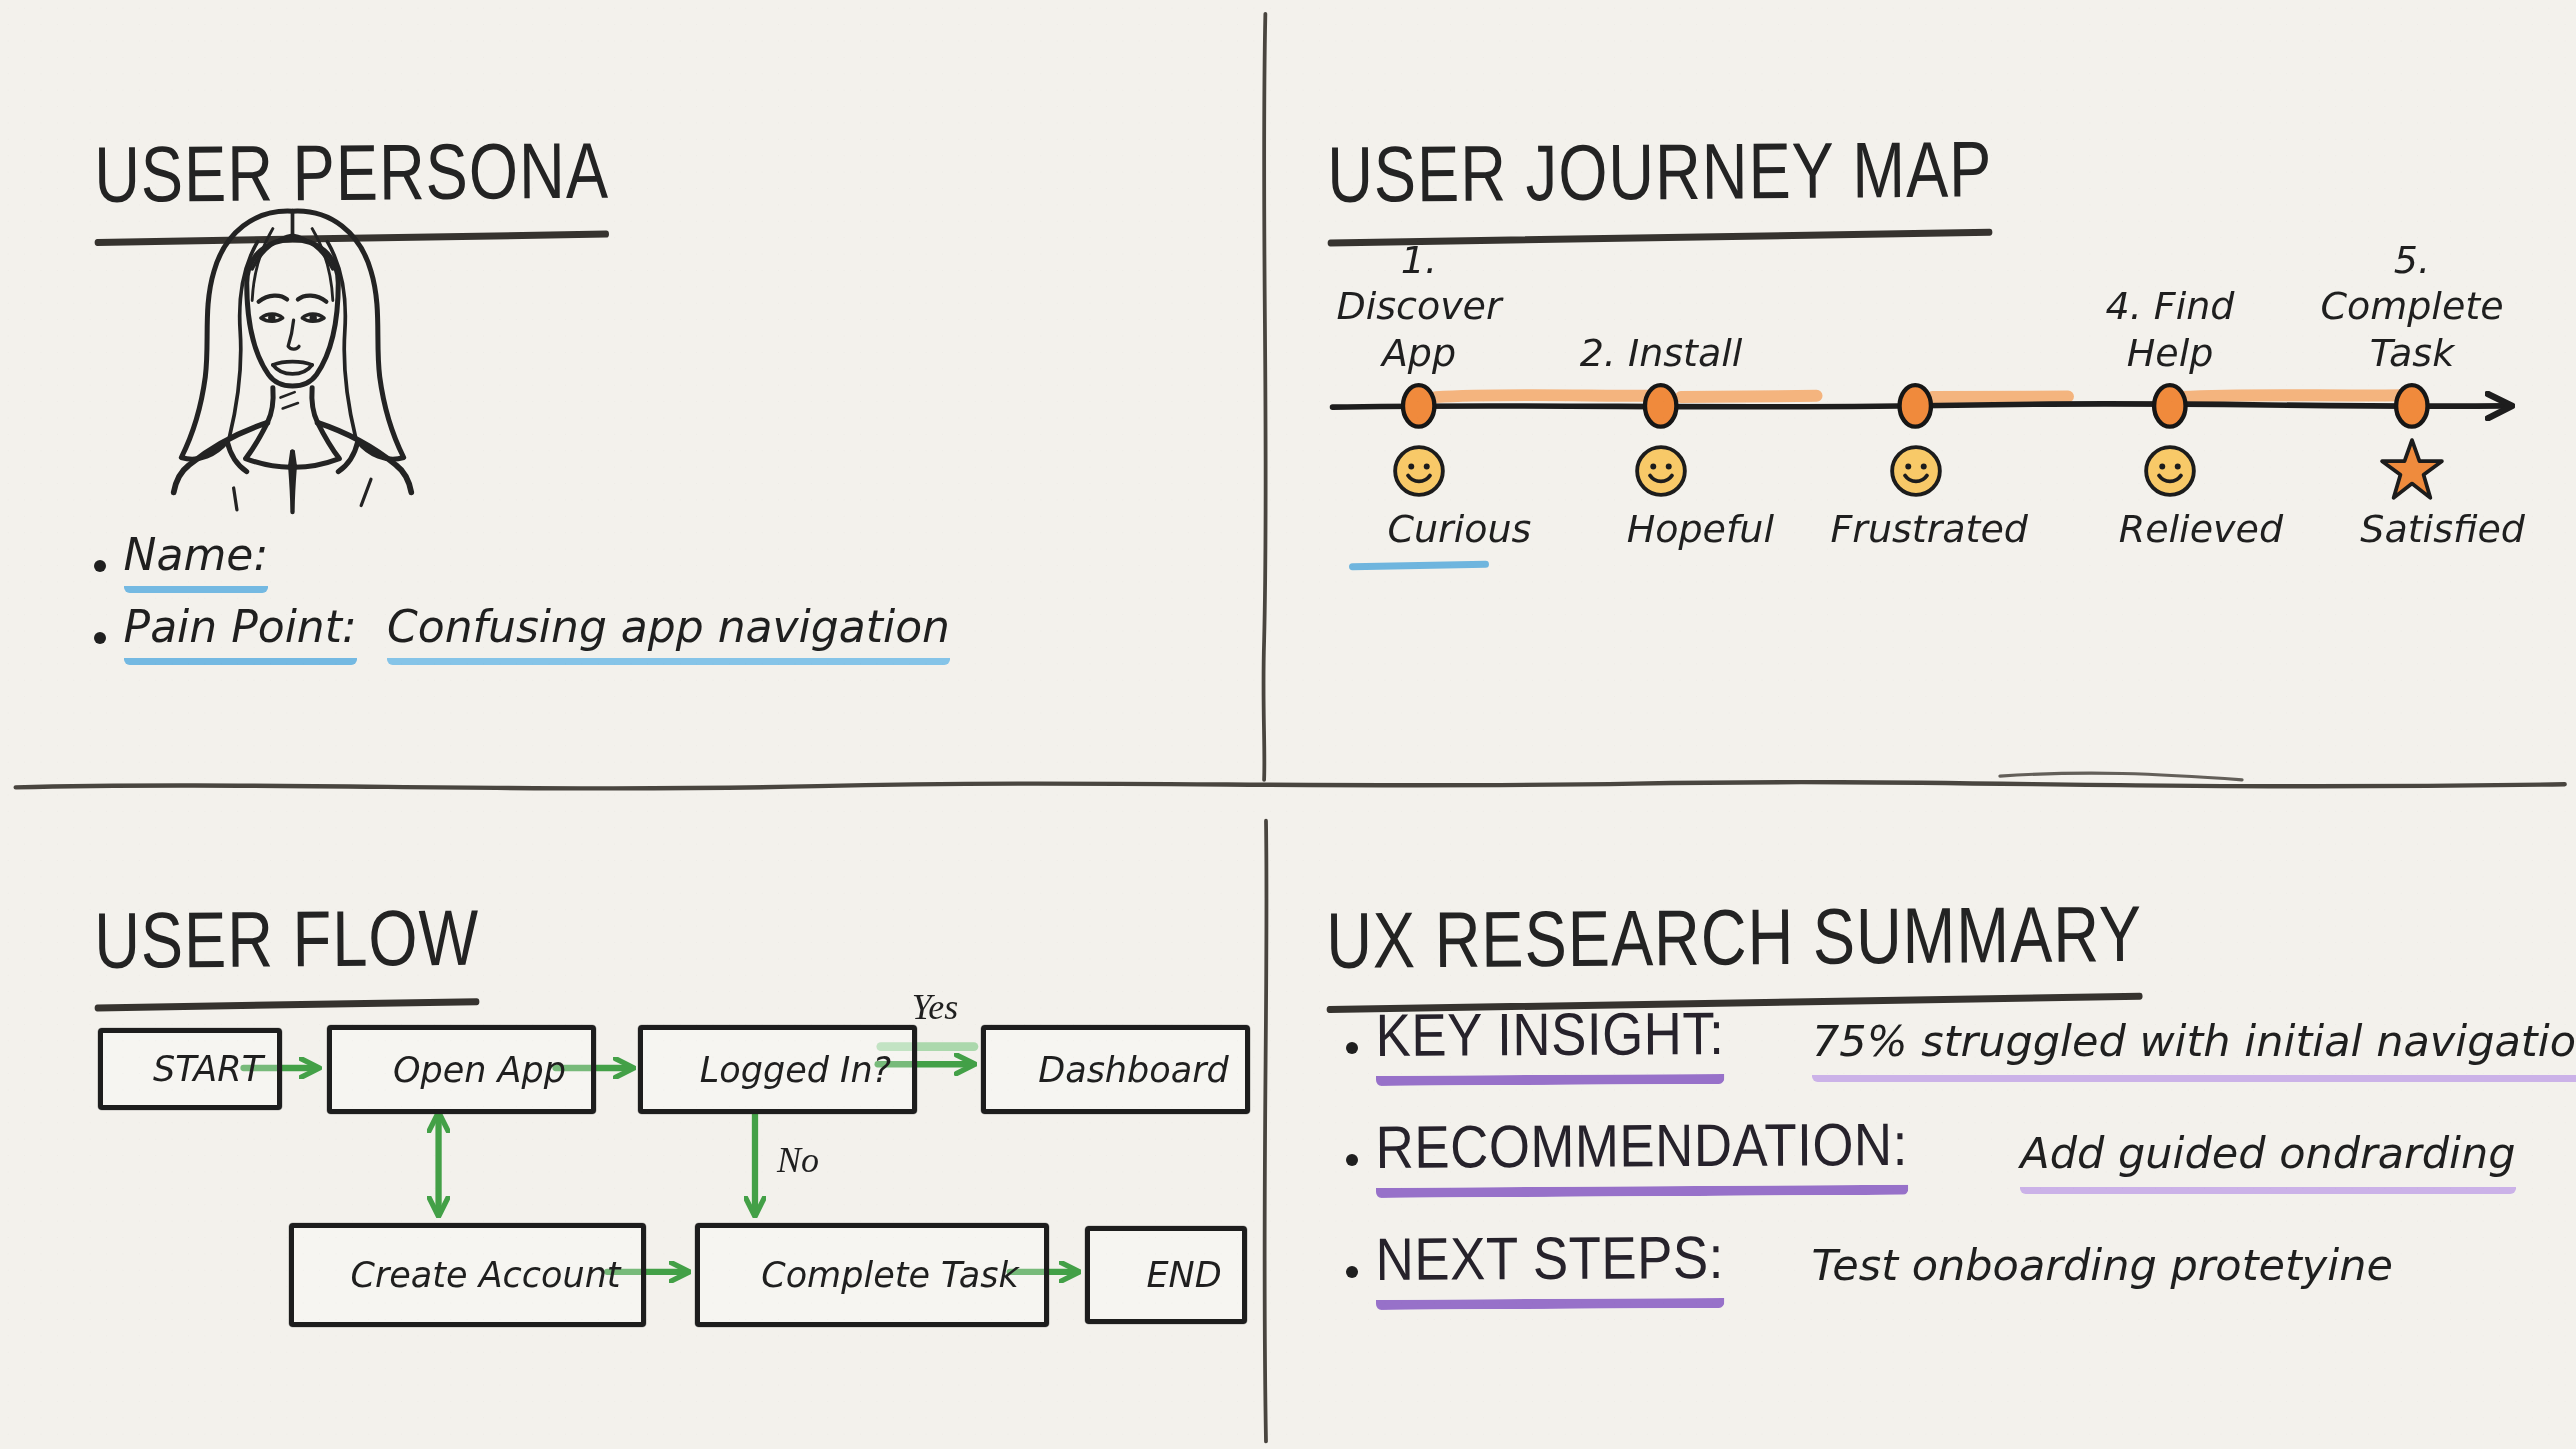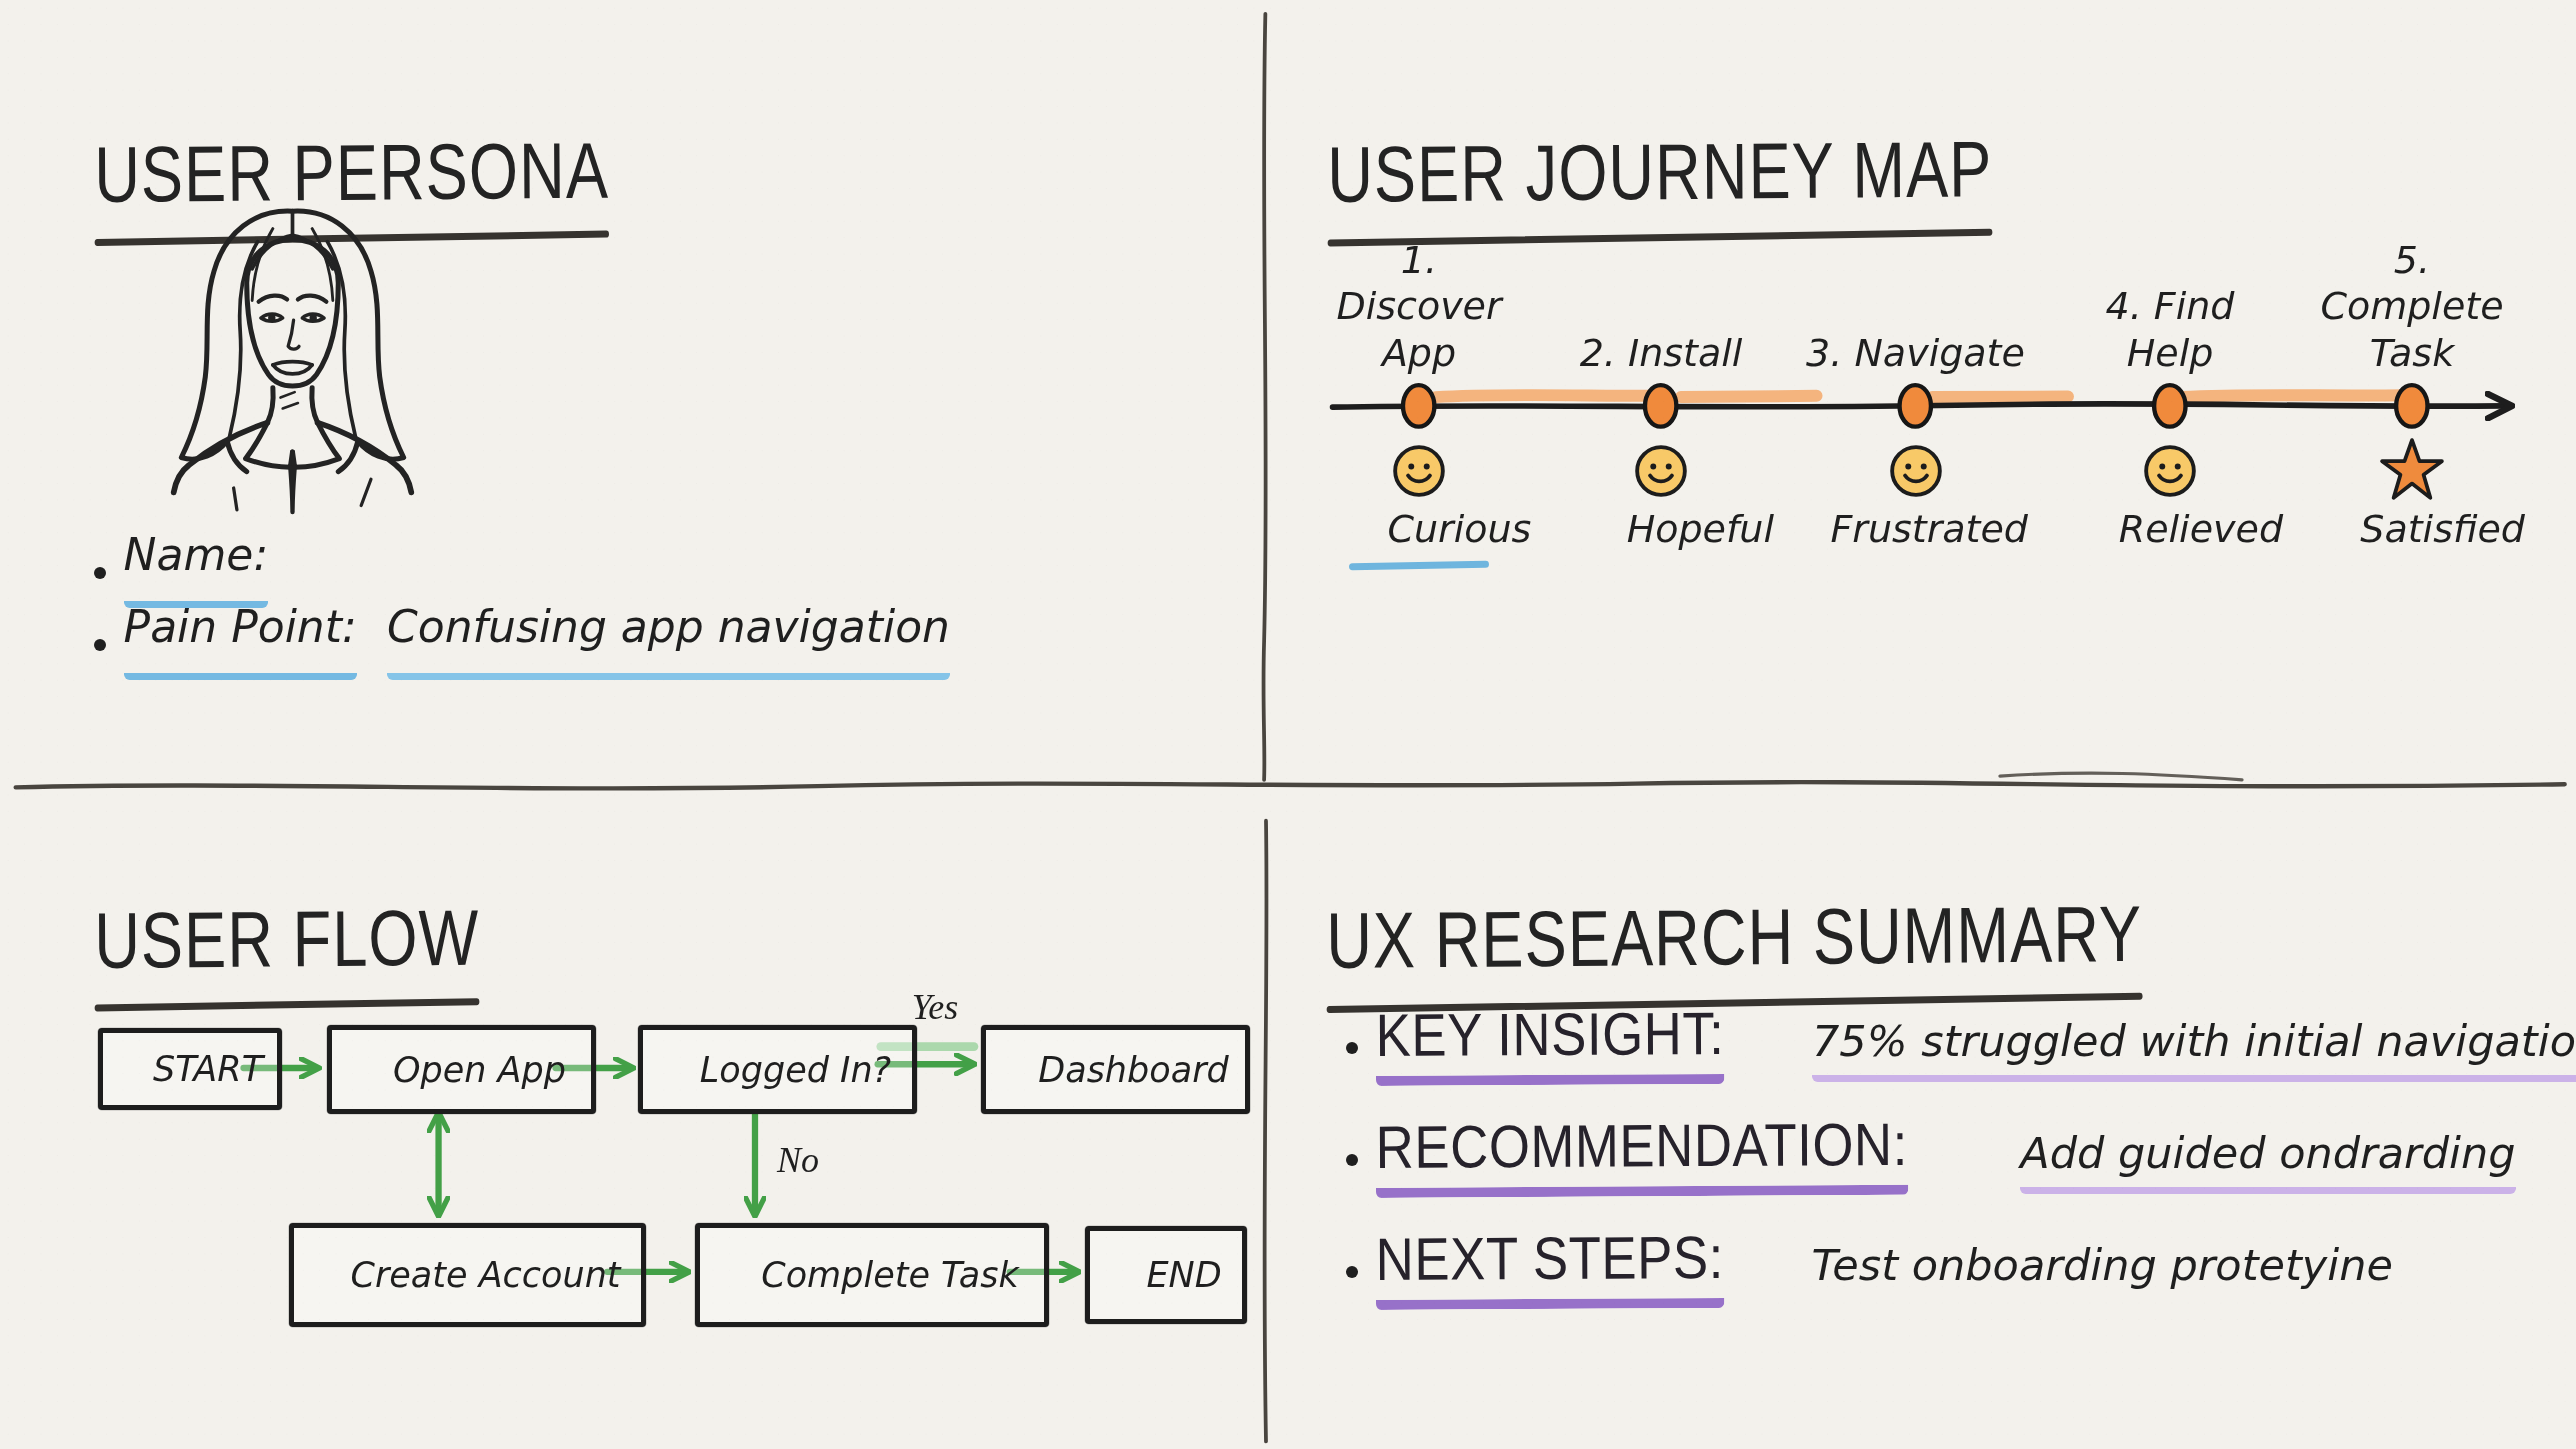--- a/index.html
+++ b/index.html
@@ -35,21 +35,21 @@
     margin-top:16.4px; transform:rotate(-0.35deg);
   }
 
   
   .blt-row { position:absolute; display:flex; align-items:baseline; gap:17.6px; white-space:nowrap; }
   .blt-dot { width:12px; height:12px; border-radius:50%; background:#1f1f1f; flex:none; align-self:center; margin-top:8.8px; }
 
   
   .p-label, .p-value {
     font-size:44px; font-style:italic; line-height:1.15;
-    padding-bottom:20px;
+    padding-bottom:5px;
     border-bottom:7px solid #74b9e2;
     border-radius:5.7px;
   }
   .p-value { margin-left:12.6px; border-bottom-color:#85c4e8; }
 
   
   .s-label {
     display:inline-block;
     font-family:"Liberation Sans", sans-serif;
     font-size:60px; letter-spacing:0.6px;
@@ -198,21 +198,20 @@
           <ellipse cx="195" cy="248" rx="25" ry="33"></ellipse>
           <ellipse cx="580" cy="248" rx="25" ry="33"></ellipse>
           <ellipse cx="985" cy="248" rx="25" ry="33"></ellipse>
           <ellipse cx="1390" cy="248" rx="25" ry="33"></ellipse>
           <ellipse cx="1775" cy="248" rx="25" ry="33"></ellipse>
         </g>
       </svg>
 
       <div class="stg-label" style="left:19px;   width:208px">1. Discover App</div>
       <div class="stg-label" style="left:261px;  width:208px">2. Install</div>
-      <div class="stg-label" style="left:500px;  width:239px">3. Navigate</div>
       <div class="stg-label" style="left:792px; width:164px">4. Find Help</div>
       <div class="stg-label" style="left:1009px; width:214px">5. Complete Task</div>
 
       <div class="stg-icon" style="left:94px">
         <svg width="58" height="58" viewBox="0 0 90 90">
             <circle cx="45" cy="45" r="37" fill="#f8c968" stroke="#1c1c1c" stroke-width="6"></circle>
             <circle cx="33" cy="38" r="4.6" fill="#1c1c1c"></circle>
             <circle cx="57" cy="38" r="4.6" fill="#1c1c1c"></circle>
             <path d="M28,52 C36,64 54,64 62,52" fill="none" stroke="#1c1c1c" stroke-width="6" stroke-linecap="round"></path>
           </svg>

